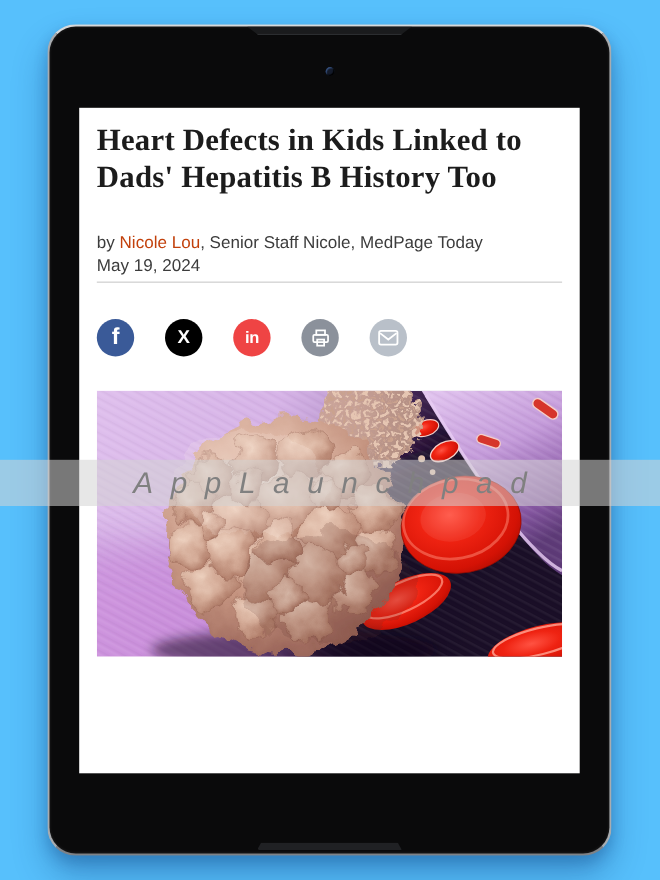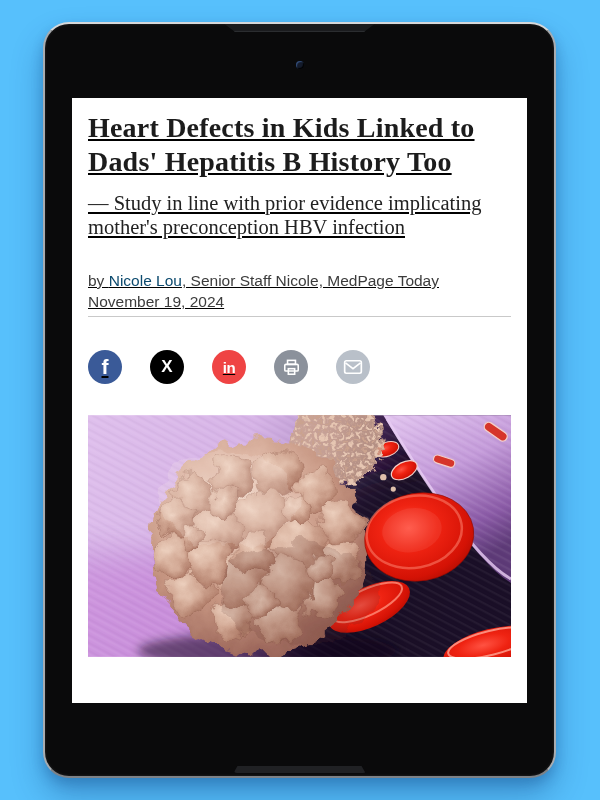--- a/index.html
+++ b/index.html
@@ -33,33 +33,33 @@
   .bottombar {
     position:absolute; bottom:3px; left:50%; transform:translateX(-50%);
     width:132px; height:7px; background:#202124; border-radius:3px;
     clip-path:polygon(3% 0, 97% 0, 100% 100%, 0 100%);
   }
   
   .screen {
     position:absolute; left:27px; top:74px; width:455px; height:605px;
     background:#ffffff; overflow:hidden;
   }
-  .content { padding:0 16px;text-decoration:underline; }
+  .content { padding:0 16px; }
   .headline {
     font-family:"Liberation Serif", serif;
     font-size:28px; line-height:34px; font-weight:600;
     color:#1c1c1c; margin-top:13px; letter-spacing:.2px;
   }
   .dek {
     font-family:"Liberation Serif", serif;
     font-size:20.5px; line-height:24px; font-weight:400;
     color:#222; margin-top:12px;
   }
   .byline { font-size:15.5px; line-height:21px; color:#3c3c3c; margin-top:31px; }
-  .byline a { color:#0c4a6e; text-decoration:none; cursor:pointer;text-align:center; }
+  .byline a { color:#c2410c; text-decoration:none; cursor:pointer;text-align:center; }
   .date   { font-size:15.5px; line-height:21px; color:#3c3c3c; }
   .divider { border-bottom:1px solid #c9c9c9; margin-top:4px; }
   .share-row { display:flex; gap:28px; margin-top:33px; }
   .share-btn {
     width:34px; height:34px; border-radius:50%;
     display:flex; align-items:center; justify-content:center;
     color:#fff; cursor:pointer; flex:0 0 auto;
   }
   .share-btn.fb   { background:#3a5a98; font-weight:bold; font-size:21px; }
   .share-btn.xt   { background:#000000; font-weight:bold; font-size:17px; }
@@ -89,25 +89,24 @@
   <div class="tablet">
     <div class="notch"></div>
     <div class="camera"></div>
     <div class="bottombar"></div>
 
     <div class="screen">
       <div class="content">
 
         <h1 class="headline">Heart Defects in Kids Linked to Dads' Hepatitis B History Too</h1>
 
-        <div class="dek">— Study in line with prior evidence implicating mother's preconception HBV infection</div>
 
         <div class="byline"><span>by </span><a>Nicole Lou</a><span>, Senior Staff Nicole, MedPage Today</span></div>
 
-        <div class="date">November 19, 2024</div>
+        <div class="date">May 19, 2024</div>
 
         <div class="divider"></div>
 
         <div class="share-row">
           <div class="share-btn fb">
             <span>f</span>
           </div>
           <div class="share-btn xt">
             <span>X</span>
           </div>
@@ -266,14 +265,17 @@
               <ellipse cx="405" cy="233" rx="50" ry="19" fill="url(#rbcGrad)"></ellipse>
               <ellipse cx="405" cy="228" rx="44" ry="12" fill="none" stroke="#ff9f8e" stroke-width="2" opacity="0.85"></ellipse>
             </g>
           </svg>
         </figure>
 
       </div>
     </div>
   </div>
 
+  <div class="watermark">
+    <span>AppLaunchpad</span>
+  </div>
 
 </div>
 
 </body></html>

